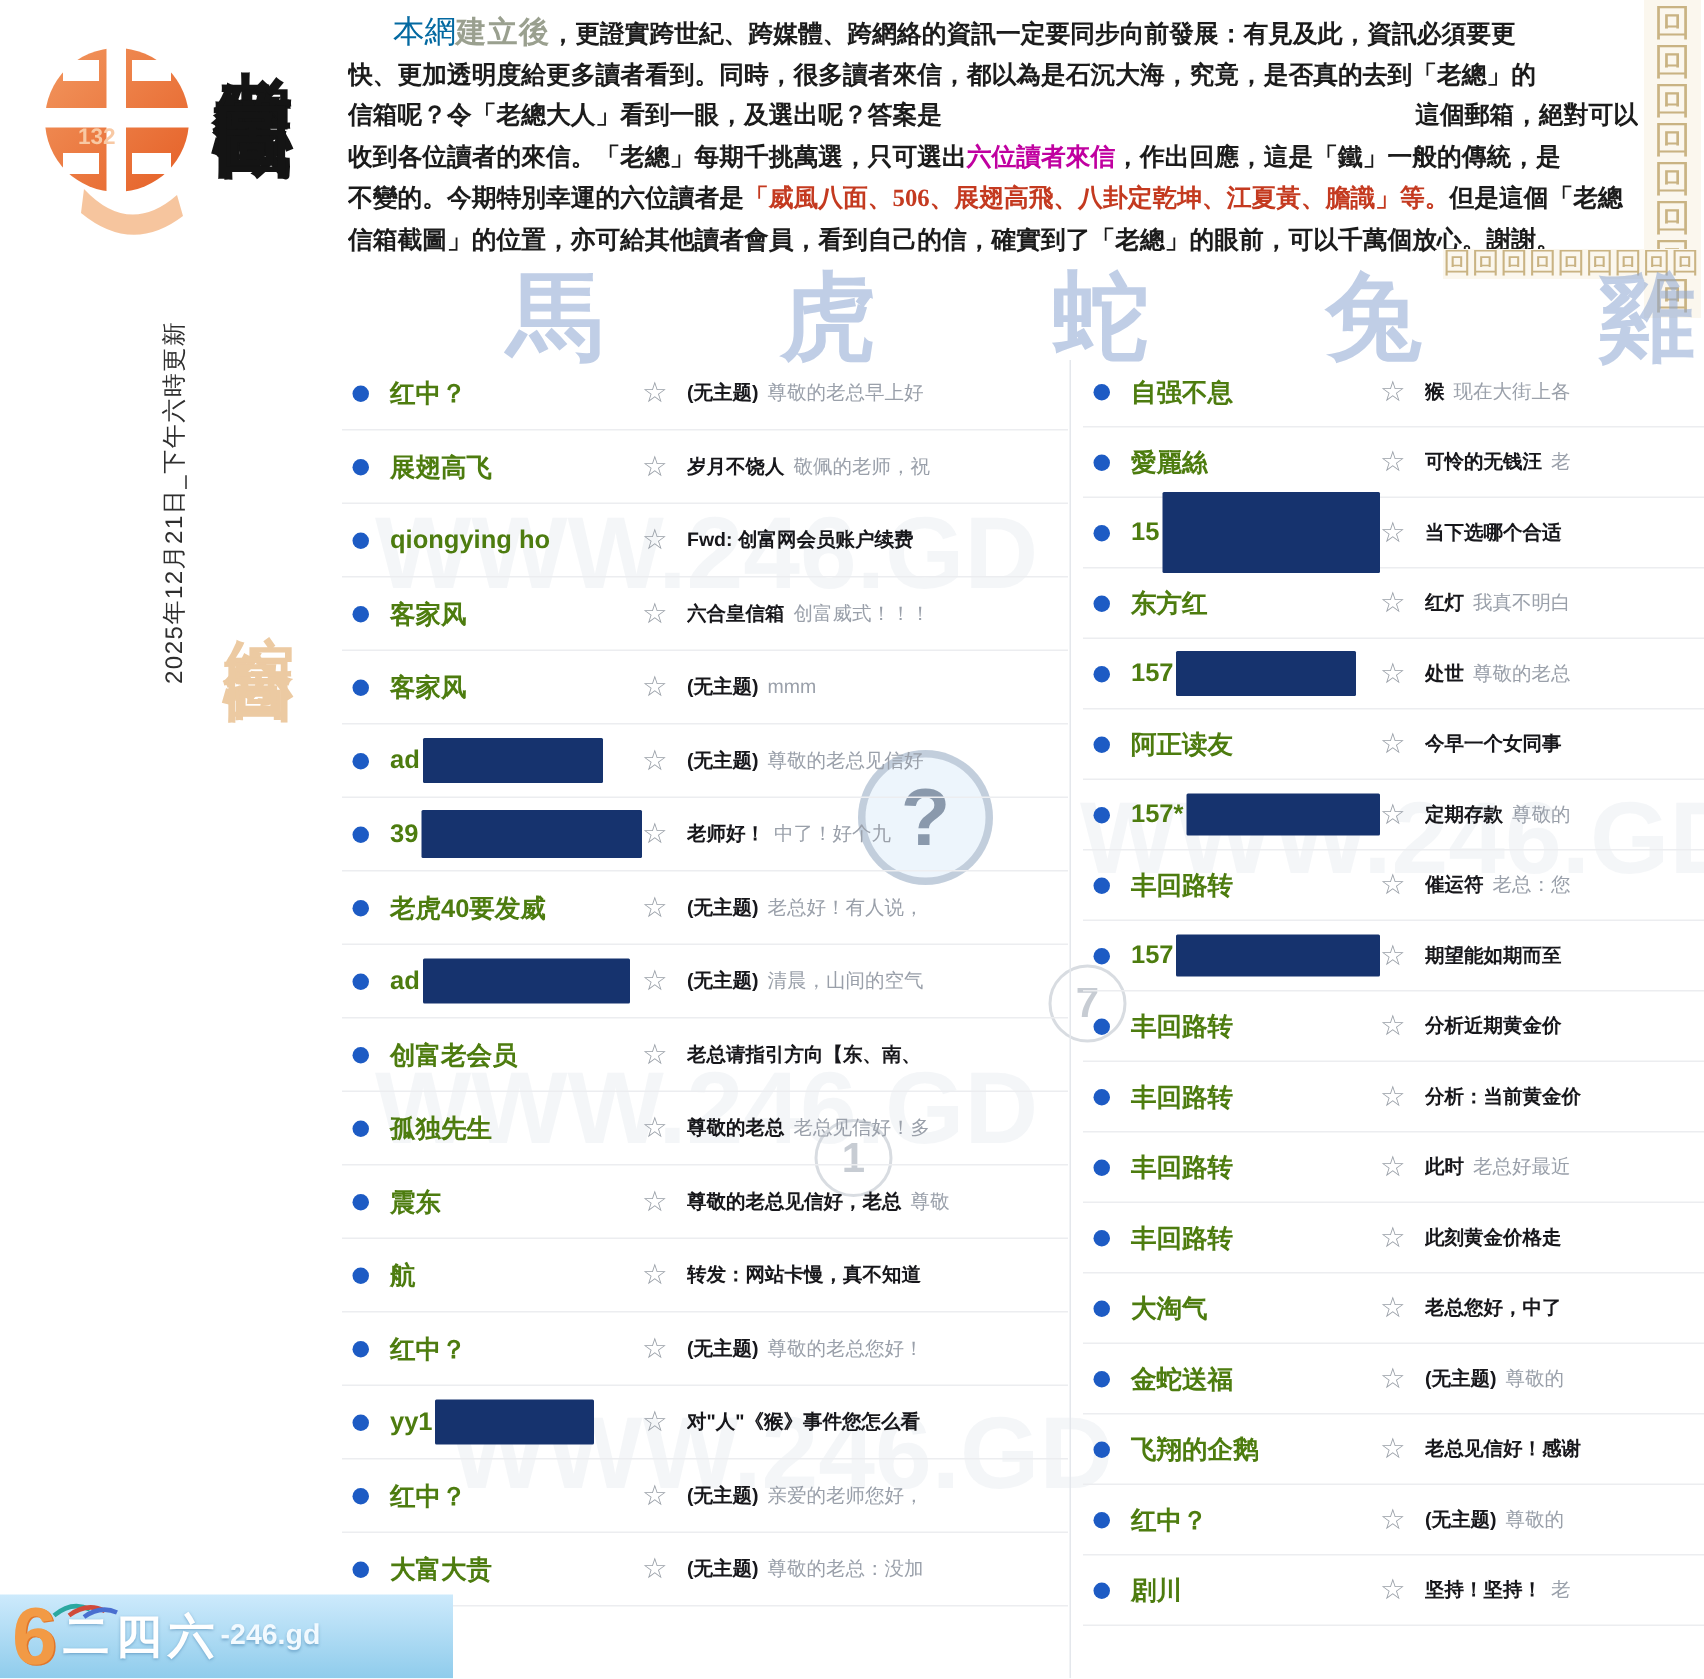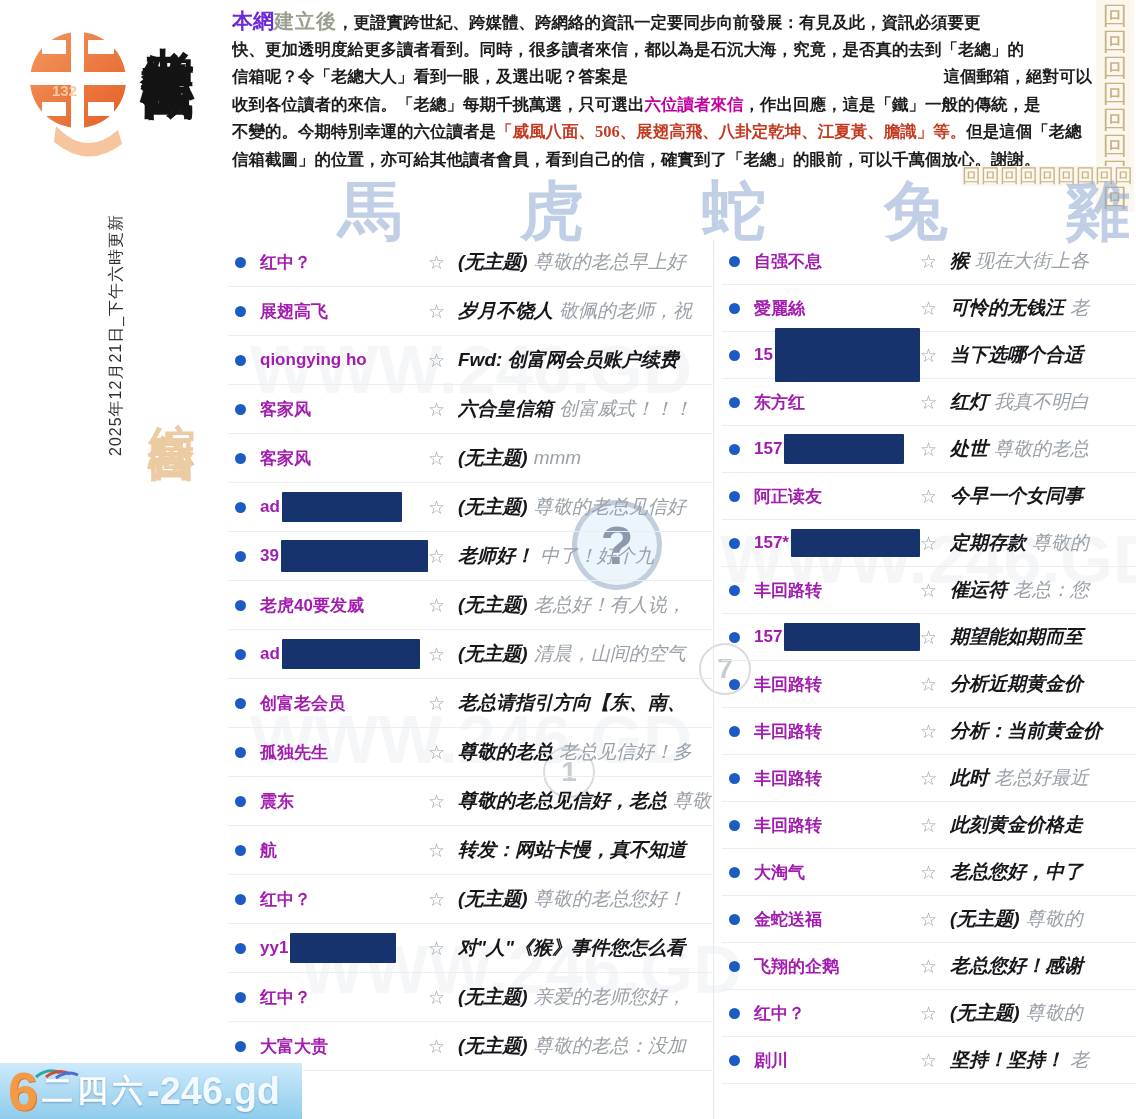--- a/index.html
+++ b/index.html
@@ -13,21 +13,21 @@
   .vsubtitle{position:absolute;left:144px;top:386px;height:190px;writing-mode:vertical-rl;text-orientation:upright;
           font-family:"Liberation Serif","DejaVu Serif",serif;font-weight:bold;font-size:47px;color:#eccaa2;
           letter-spacing:8px;line-height:56px;}
   .vdate{position:absolute;left:106px;top:456px;transform:rotate(-90deg);transform-origin:left top;
          white-space:nowrap;font-size:16px;color:#2e2e2e;letter-spacing:1px;}
   
   .header{position:absolute;left:232px;top:8px;width:860px;font-family:"Liberation Serif","DejaVu Serif",serif;
           color:#1c1c1c;font-size:16.5px;font-weight:600;}
   .hline{white-space:nowrap;overflow:hidden;line-height:27.5px;height:27.5px;}
   .hline3{display:flex;justify-content:space-between;}
-  .hp-bold{font-size:21px;font-weight:bold;color:#6d28d9;}
+  .hp-bold{font-size:21px;font-weight:normal;color:#0369a1;margin-left:30px;}
   .hp-light{font-size:20px;color:#9aa08f;font-weight:600;letter-spacing:1px;}
   .hl-magenta{color:#c000a0;text-align:center;}
   .hl-red{color:#c43a20;}
   
   .border-v{position:absolute;right:2px;top:0;width:38px;background:#fbf7ee;display:flex;flex-direction:column;
             align-items:center;color:#c9b383;font-size:25px;line-height:26px;padding:2px 0;}
   .border-h{position:absolute;left:962px;top:166px;background:#fbf7ee;display:flex;color:#c9b383;
             font-size:19px;line-height:20px;}
   
   .zodiac{position:absolute;left:338px;top:168px;font-family:"Liberation Serif","DejaVu Serif",serif;
@@ -40,36 +40,36 @@
   .cbadge{width:48px;height:48px;border:2px solid rgba(190,196,205,0.6);color:rgba(185,191,200,0.8);
           font-size:28px;font-weight:bold;}
   .c1{left:543px;top:746px;} .c7{left:699px;top:643px;}
   
   .mailcol{position:absolute;top:238px;z-index:2;}
   .col-left{left:228px;width:484px;} .col-right{left:722px;width:414px;}
   .col-divider{position:absolute;left:713px;top:240px;width:1px;height:879px;background:#e4e7ec;z-index:1;}
   .mrow{display:flex;align-items:center;border-bottom:1px solid #ecedf0;background:transparent;}
   .col-left .mrow{height:48px;} .col-right .mrow{height:46px;}
   .dot{width:11px;height:11px;border-radius:50%;background:#1d5bc4;margin:0 14px 0 7px;flex-shrink:0;}
-  .sender{display:flex;align-items:center;font-weight:bold;font-size:17px;color:#a21caf;white-space:nowrap;
+  .sender{display:flex;align-items:center;font-weight:bold;font-size:17px;color:#4d7c0f;white-space:nowrap;
           overflow:visible;flex-shrink:0;}
   .col-left .sender{width:168px;} .col-right .sender{width:166px;}
   .redact{display:inline-block;background:#16336e;margin-left:2px;border-radius:1px;}
   .star{color:#9aa0a8;font-size:19px;width:30px;flex-shrink:0;text-align:left;}
-  .subj{white-space:nowrap;overflow:hidden;font-size:19px;flex:1;font-style:italic;}
+  .subj{white-space:nowrap;overflow:hidden;font-size:13px;flex:1;}
   .sb{font-weight:bold;color:#17171b;} .sg{color:#9aa0aa;margin-left:6px;}
   
   .banner{position:absolute;left:0;top:1063px;width:302px;height:56px;z-index:5;
           background:linear-gradient(180deg,#cdeafc 0%,#a8d8f2 60%,#8fccec 100%);
           display:flex;align-items:center;}
   .six{font-size:54px;font-weight:bold;color:#f29a45;text-shadow:1px 1px 0 #e2762a;margin-left:8px;line-height:54px;}
   .ribbon{position:absolute;left:34px;top:2px;}
   .brand{font-family:"Liberation Serif","DejaVu Serif",serif;font-weight:bold;font-size:31px;color:#ffffff;
          margin-left:4px;text-shadow:0 1px 2px rgba(50,110,160,0.5);letter-spacing:4px;}
-  .domain{font-weight:bold;font-size:38px;color:#f2faff;text-shadow:0 1px 2px rgba(50,110,160,0.45);}
+  .domain{font-weight:bold;font-size:19px;color:#f2faff;text-shadow:0 1px 2px rgba(50,110,160,0.45);}
 </style>
 </head>
 <body>
 
 <div class="page">
 
   <svg class="logo" viewBox="0 0 104 152" xmlns="http://www.w3.org/2000/svg">
     <defs>
       <linearGradient id="og" x1="0" y1="0" x2="1" y2="1">
         <stop offset="0" stop-color="#f2975f"></stop>
@@ -333,21 +333,21 @@
       <div class="mrow">
         <span class="dot"></span>
         <span class="sender">金蛇送福</span>
         <span class="star">☆</span>
         <span class="subj"><span class="sb">(无主题)</span><span class="sg">尊敬的</span></span>
       </div>
       <div class="mrow">
         <span class="dot"></span>
         <span class="sender">飞翔的企鹅</span>
         <span class="star">☆</span>
-        <span class="subj"><span class="sb">老总您好！感谢</span></span>
+        <span class="subj"><span class="sb">老总见信好！感谢</span></span>
       </div>
       <div class="mrow">
         <span class="dot"></span>
         <span class="sender">红中？</span>
         <span class="star">☆</span>
         <span class="subj"><span class="sb">(无主题)</span><span class="sg">尊敬的</span></span>
       </div>
       <div class="mrow">
         <span class="dot"></span>
         <span class="sender">剧川</span>

